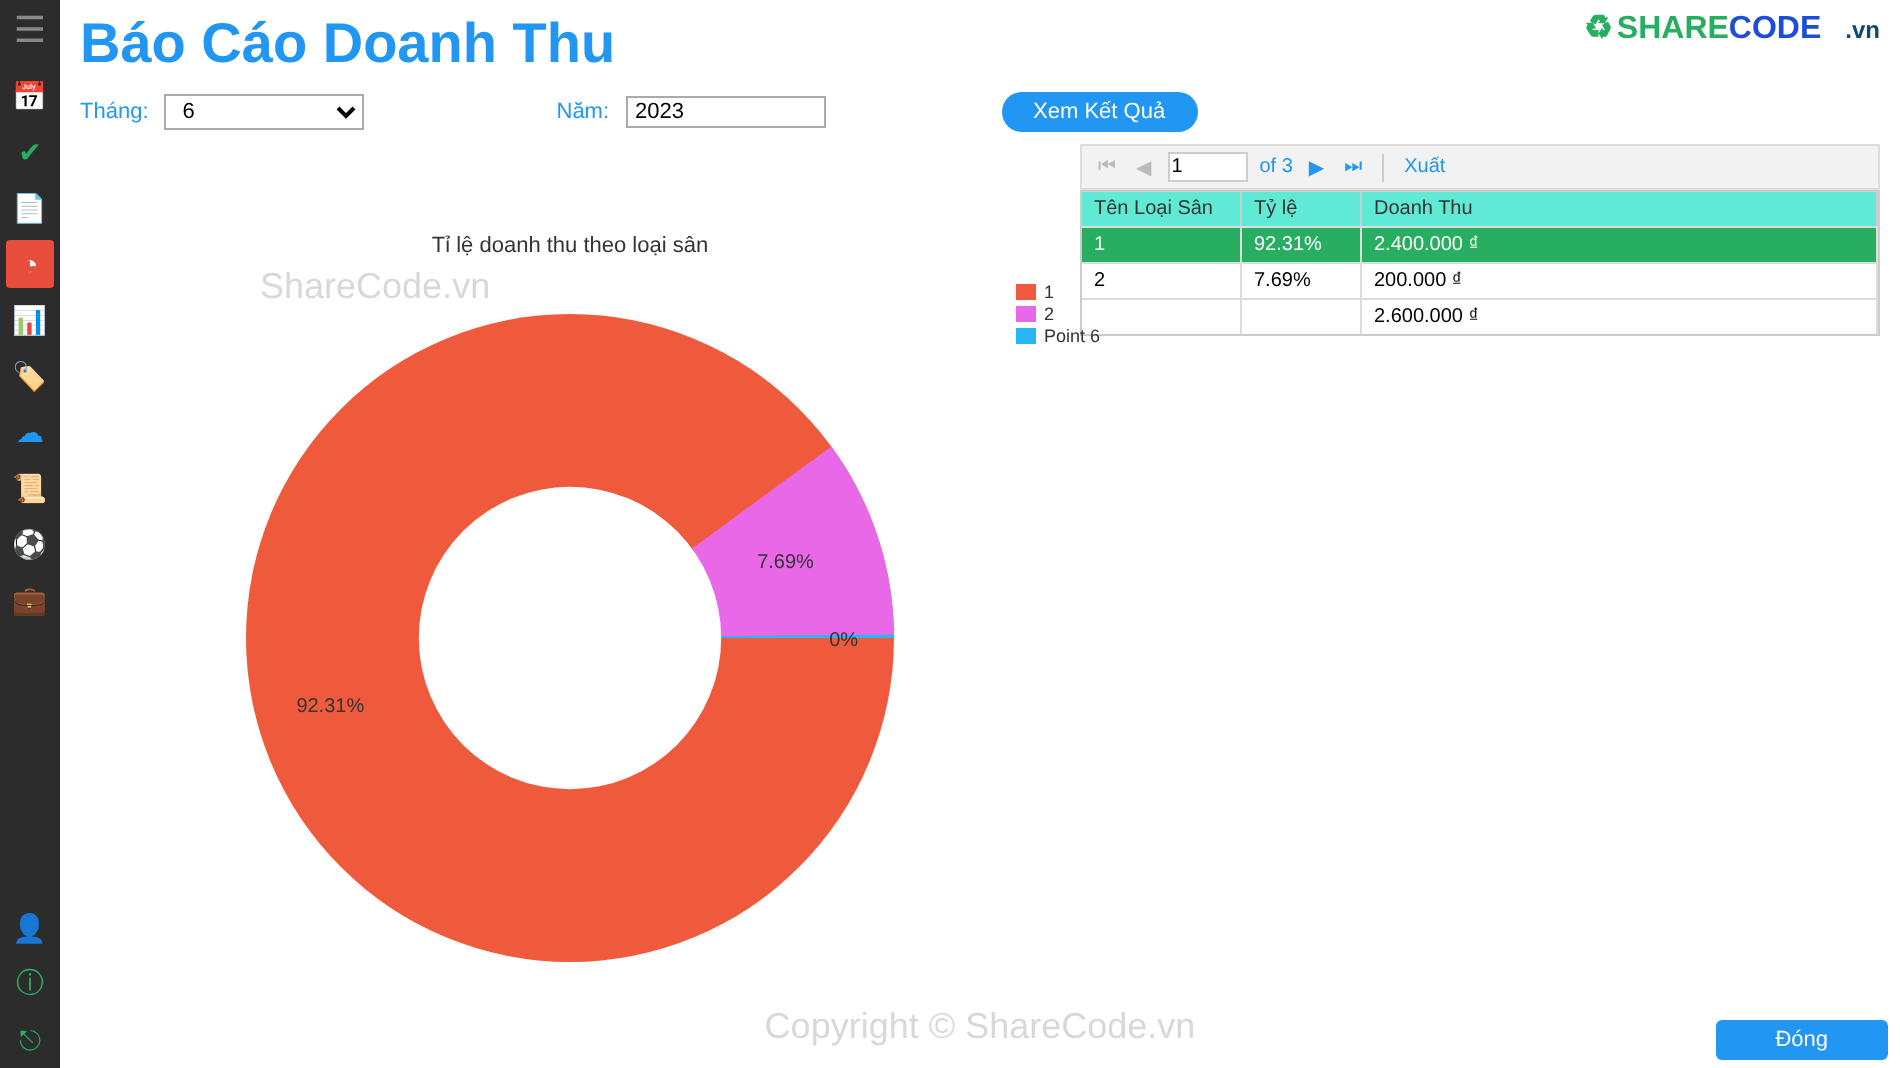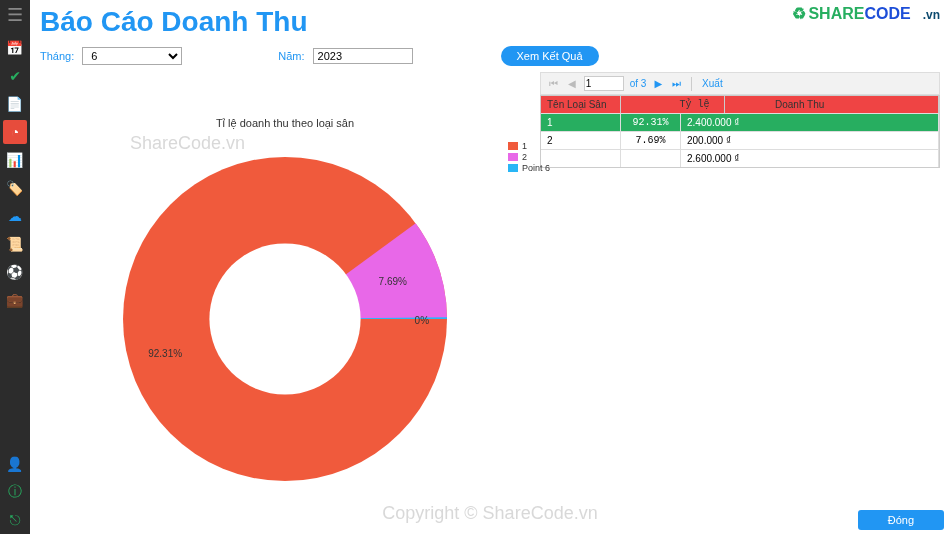--- a/index.html
+++ b/index.html
@@ -37,27 +37,27 @@
   .legend .row { display: flex; align-items: center; gap: 4px; margin-bottom: 1px; }
   .legend .sw { width: 10px; height: 8px; }
   .table-pane { width: 400px; display: flex; flex-direction: column; }
   .pager { display: flex; align-items: center; gap: 6px; background: #f2f2f2; padding: 3px 6px; font-size: 10px; border:1px solid #ddd; }
   .pager .pbtn { color: #2196F3; cursor: pointer; padding: 0 2px; font-size: 10px; }
   .pager .pbtn.disabled { color: #bbb; cursor: default; }
   .pager input { width: 40px; font-size: 10px; padding: 1px; border:1px solid #ccc; }
   .pager .of { color: #2196F3; text-align: right; }
   .pager .sep { width:1px; height:14px; background:#ccc; margin:0 2px; }
   .grid { border: 1px solid #ccc; font-size: 10px; }
-  .grid .hrow { display: flex; background: #ef4444; gap: 44px; }
+  .grid .hrow { display: flex; background: #5eead4; }
   .grid .hcell { padding: 3px 6px; border-right: 1px solid #ccc; color: #333; }
   .grid .drow { display: flex; border-top: 1px solid #ddd; }
   .grid .dcell { padding: 3px 6px; border-right: 1px solid #ddd; }
   .grid .drow.selected { background: #27ae60; color: #fff; }
   .grid .c1 { width: 80px; }
-  .grid .c2 { width: 60px; text-align: center; font-family: Liberation Mono, monospace; }
+  .grid .c2 { width: 60px; text-align: left; }
   .grid .c3 { flex: 1; }
   .footer { position: absolute; bottom: 4px; right: 6px; margin-left: 44px; }
   .btn-close { background: #2196F3; color: #fff; border: none; border-radius: 3px; padding: 4px 30px; font-size: 11px; cursor: pointer; }
 </style>
 </head>
 <body>
 
 <div class="app">
 
   <div class="sidebar">

